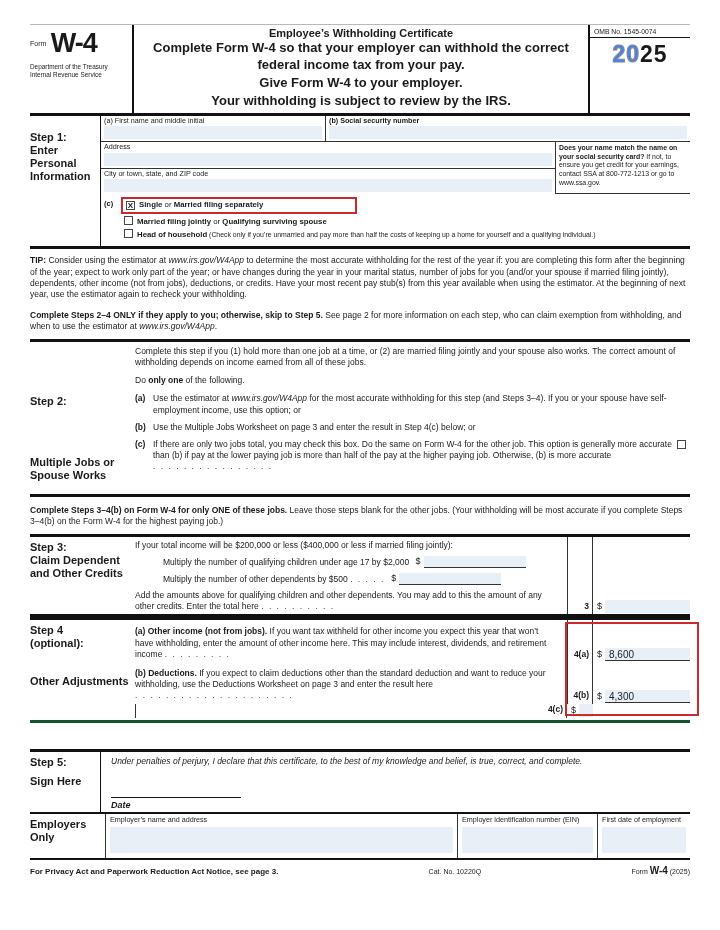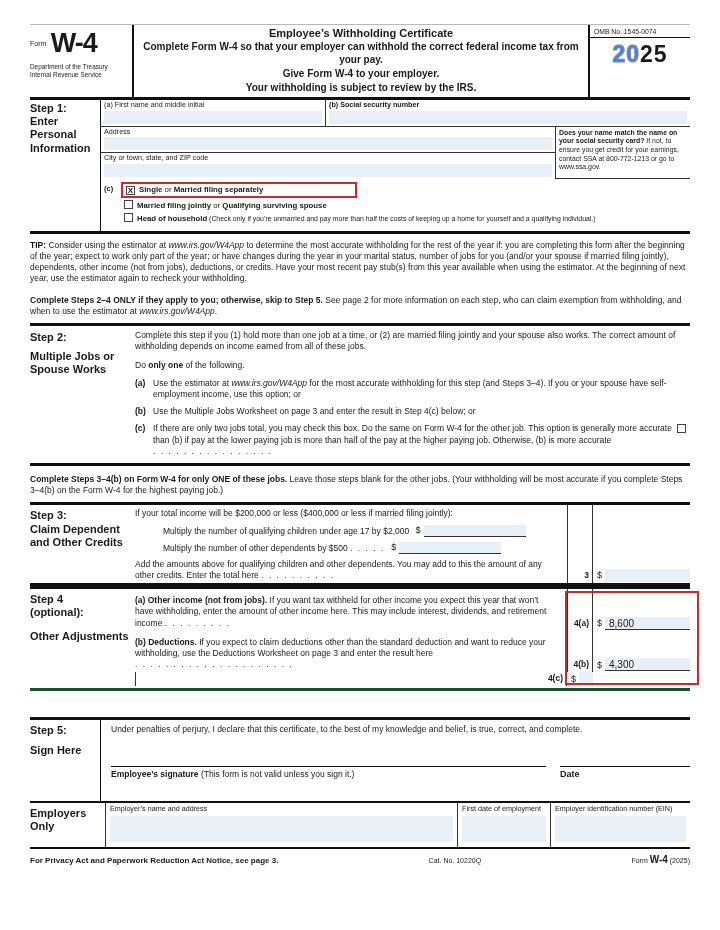--- a/index.html
+++ b/index.html
@@ -7,37 +7,37 @@
   .page { position:relative; width:720px; height:930px; background:#fff; margin:0 auto; padding:24px 30px 6px 30px; overflow:hidden; }
 
   
   .hdr { display:flex; border-top:1px solid #b8b8b8; border-bottom:3px solid #111; }
   .hdr-left { width:104px; border-right:2px solid #111; padding:3px 4px 2px 0; }
   .form-word { font-size:7px; vertical-align:super; }
   .form-name { font-size:27px; font-weight:bold; letter-spacing:-1px; }
   .dept { font-size:6.4px; color:#222; line-height:1.3; margin-top:4px; }
   .hdr-center { flex:1; text-align:center; padding:2px 6px 3px 6px; }
   .hdr-title { font-size:11px; font-weight:bold; }
-  .hdr-sub { font-size:10px; font-weight:bold; line-height:1.3; margin-top:1px; }
+  .hdr-sub { font-size:13px; font-weight:bold; line-height:1.3; margin-top:1px; }
   .hdr-right { width:102px; border-left:2px solid #111; display:flex; flex-direction:column; }
   .omb { font-size:6.8px; padding:3px 2px 2px 4px; border-bottom:1.5px solid #111; }
   .year { text-align:center; font-size:23px; font-weight:bold; padding-top:3px; letter-spacing:1px; }
   .year-outline { color:#3b82f6; -webkit-text-stroke:1.1px #8a8a8a; text-shadow:0 0 1px #999; }
 
   
   .body-txt { font-size:8.5px; line-height:1.32; }
   .step-label { font-size:11px; font-weight:bold; line-height:1.2; }
   .shade { background:#e9eff7; }
   .dots { color:#333; letter-spacing:1.5px; white-space:nowrap; }
   .cbox { display:inline-block; width:9px; height:9px; border:1px solid #444; background:#fff; font-size:8px; font-weight:bold; line-height:8px; text-align:center; vertical-align:-1px; margin-right:4px; }
   .redbox { border:2.5px solid #cc2a2a; }
 
   
   .s1 { display:flex; border-bottom:3px solid #111; }
-  .s1-label { width:70px; padding:2px 4px 0 0; }
+  .s1-label { width:70px; padding:15px 4px 0 0; }
   .s1-fields { flex:1; border-left:1.5px solid #111; display:flex; flex-direction:column; }
   .s1-rowA { display:flex; }
   .cell { border-bottom:1px solid #333; padding:1px 3px 2px 3px; }
   .cell-label { font-size:7.2px; line-height:1.2; }
   .field-area { height:13px; margin-top:1px; }
   .c-first { width:225px; border-right:1px solid #333; }
   .c-last { width:230px; border-right:1px solid #333; }
   .c-ssn { flex:1; }
   .s1-rowBC { display:flex; }
   .s1-addr-city { width:455px; display:flex; flex-direction:column; }
@@ -52,21 +52,21 @@
   .opt b { font-weight:bold; }
   .opt-note { font-size:6.9px; }
 
   
   .tip { padding:6px 0 2px 0; }
   .bridge { margin:8px 0 6px 0; }
 
   
   .s2 { display:flex; border-top:3px solid #111; border-bottom:3px solid #111; padding:4px 0 6px 0; }
   .s2-label { width:105px; padding-top:1px; }
-  .s2-label .step-label { margin-bottom:6px; }
+  .s2-label .step-label { margin-bottom:6px;margin-top:48px; }
   .s2-body { flex:1; }
   .s2-body p { margin-bottom:7px; }
   .hang { display:flex; margin-bottom:6px; }
   .hang-pre { width:18px; font-weight:bold; flex:none; }
   .hang-body { flex:1; }
   .endbox { float:right; margin-top:1px; }
 
   
   .grid { display:grid; grid-template-columns:105px 432px 26px 97px; border-top:3px solid #111; position:relative; }
   .g-label { grid-row:1 / span 6; padding-top:4px; }
@@ -81,21 +81,21 @@
   .inline-field { flex:1; height:12px; border-bottom:1px solid #333; }
   .s3 { border-bottom:3px solid #111; }
   .s4 { border-bottom:3px solid #14532d; padding-bottom:2px; }
   .s4 .g-txt { padding-top:6px; }
   .s4-redbox { position:absolute; left:535px; right:-9px; top:2px; height:94px; }
 
   
   .s5 { display:flex; border-top:3px solid #111; border-bottom:2px solid #111; margin-top:26px; }
   .s5-label { width:70px; padding:4px 4px 0 0; }
   .s5-label .step-label { margin-bottom:6px; }
-  .s5-body { flex:1; border-left:1.5px solid #111; padding:4px 0 20px 10px; }
+  .s5-body { flex:1; border-left:1.5px solid #111; padding:4px 0 0 10px;font-style:italic; }
   .sig-row { display:flex; margin-top:30px; }
   .sig-col { flex:1; border-top:1.5px solid #111; padding-top:2px; font-size:8.5px; margin-right:14px; }
   .date-col { width:130px; border-top:1.5px solid #111; padding-top:2px; font-size:9px; font-weight:bold; }
 
   
   .emp { display:flex; border-bottom:2.5px solid #111; }
   .emp-label { width:75px; padding:4px 4px 0 0; }
   .emp-cell { border-left:1px solid #333; padding:2px 4px; display:flex; flex-direction:column; }
   .emp-name { flex:1; }
   .emp-date { width:93px; }
@@ -259,21 +259,21 @@
     <div class="g-amt">
         <span class="cur">$</span>
         <span class="amt-field shade noline"></span>
       </div>
   </div>
 
   <div class="grid s4 body-txt">
     <div class="g-label" style="grid-row:1 / span 3">
       <div class="step-label">Step 4</div>
       <div class="step-label">(optional):</div>
-      <div class="step-label" style="margin-top:10px">Other Adjustments</div>
+      <div class="step-label" style="margin-top:24px">Other Adjustments</div>
     </div>
     <div class="g-txt">
       <b>(a) Other income (not from jobs).</b><span> If you want tax withheld for other income you expect this year that won’t have withholding, enter the amount of other income here. This may include interest, dividends, and retirement income</span>
       <span class="dots">. . . . . . . . .</span>
     </div>
     <div class="g-num">4(a)</div>
     <div class="g-amt">
         <span class="cur">$</span>
         <span class="amt-field shade">8,600</span>
       </div>
@@ -295,41 +295,40 @@
   </div>
 
   <div class="s5 body-txt">
     <div class="s5-label">
       <div class="step-label">Step 5:</div>
       <div class="step-label">Sign Here</div>
     </div>
     <div class="s5-body">
       <div>Under penalties of perjury, I declare that this certificate, to the best of my knowledge and belief, is true, correct, and complete.</div>
       <div class="sig-row">
-        <div class="sig-col"><b>Employee’s signature</b><span> (This form is not valid unless you sign it.)</span></div>
         <div class="date-col">Date</div>
       </div>
     </div>
   </div>
 
   <div class="emp body-txt">
     <div class="emp-label">
       <div class="step-label">Employers</div>
       <div class="step-label">Only</div>
     </div>
     <div class="emp-cell emp-name">
       <div class="cell-label">Employer’s name and address</div>
       <div class="emp-fill shade"></div>
     </div>
+    <div class="emp-cell emp-ein">
+      <div class="cell-label">Employer identification number (EIN)</div>
+      <div class="emp-fill shade"></div>
+    </div>
     <div class="emp-cell emp-date">
       <div class="cell-label">First date of employment</div>
-      <div class="emp-fill shade"></div>
-    </div>
-    <div class="emp-cell emp-ein">
-      <div class="cell-label">Employer identification number (EIN)</div>
       <div class="emp-fill shade"></div>
     </div>
   </div>
 
   <div class="foot">
     <div class="foot-privacy">For Privacy Act and Paperwork Reduction Act Notice, see page 3.</div>
     <div class="foot-cat">Cat. No. 10220Q</div>
     <div class="foot-form"><span>Form </span><b>W-4</b><span> (2025)</span></div>
   </div>
 

